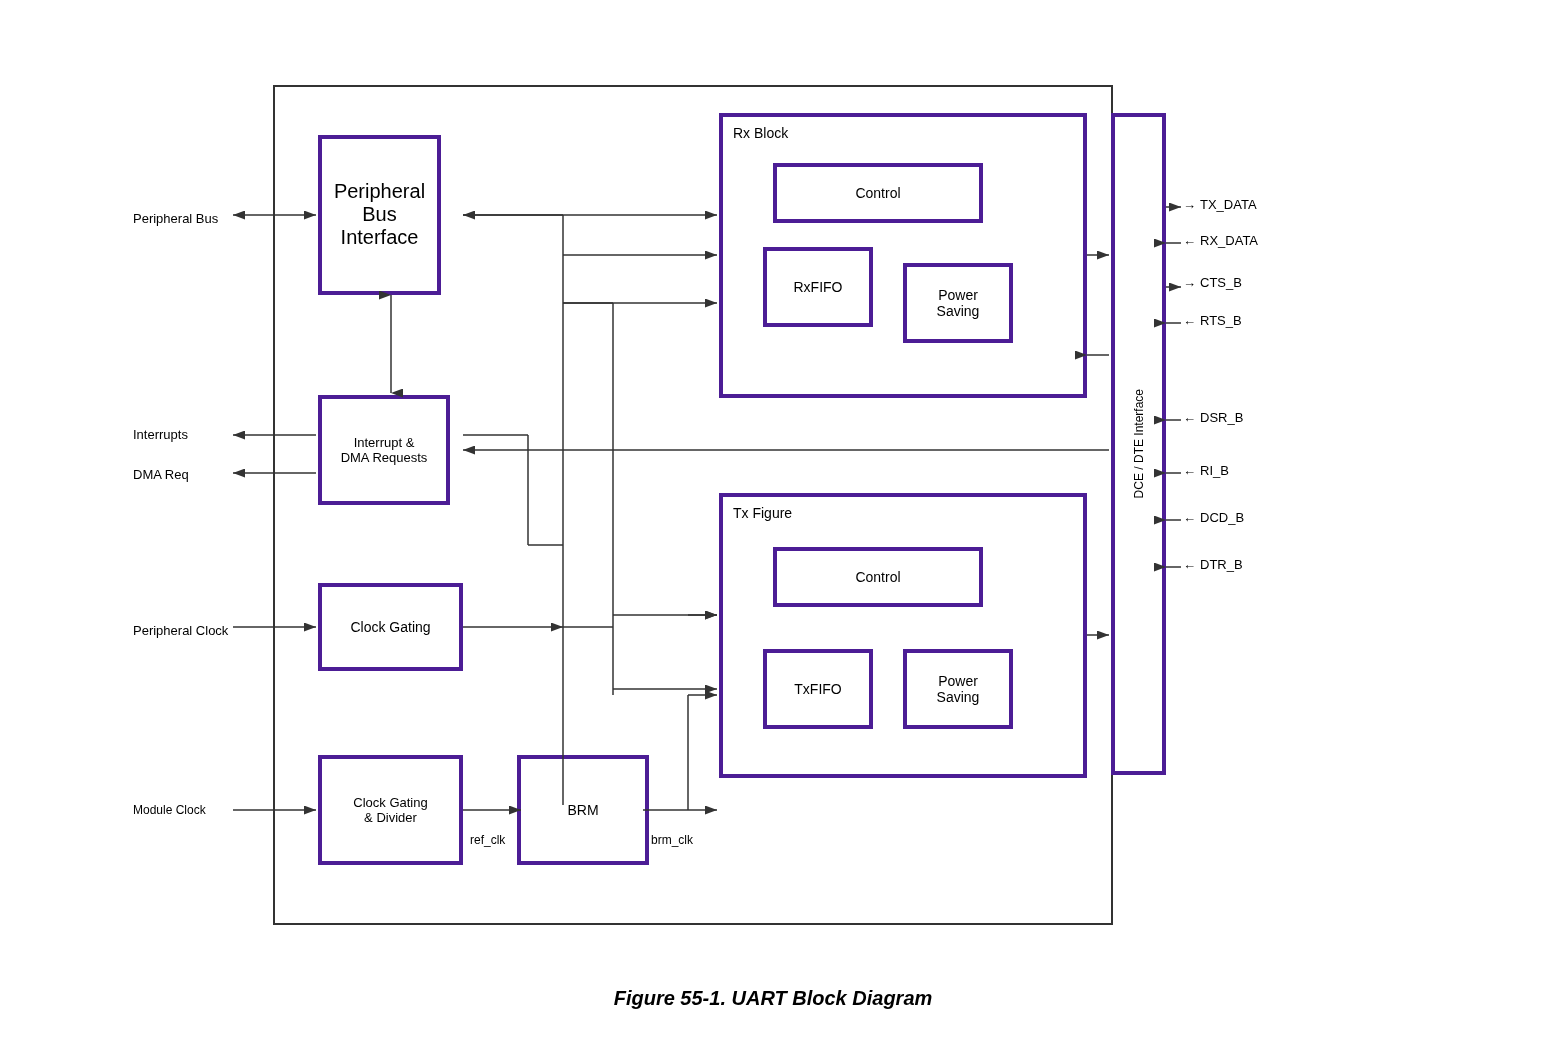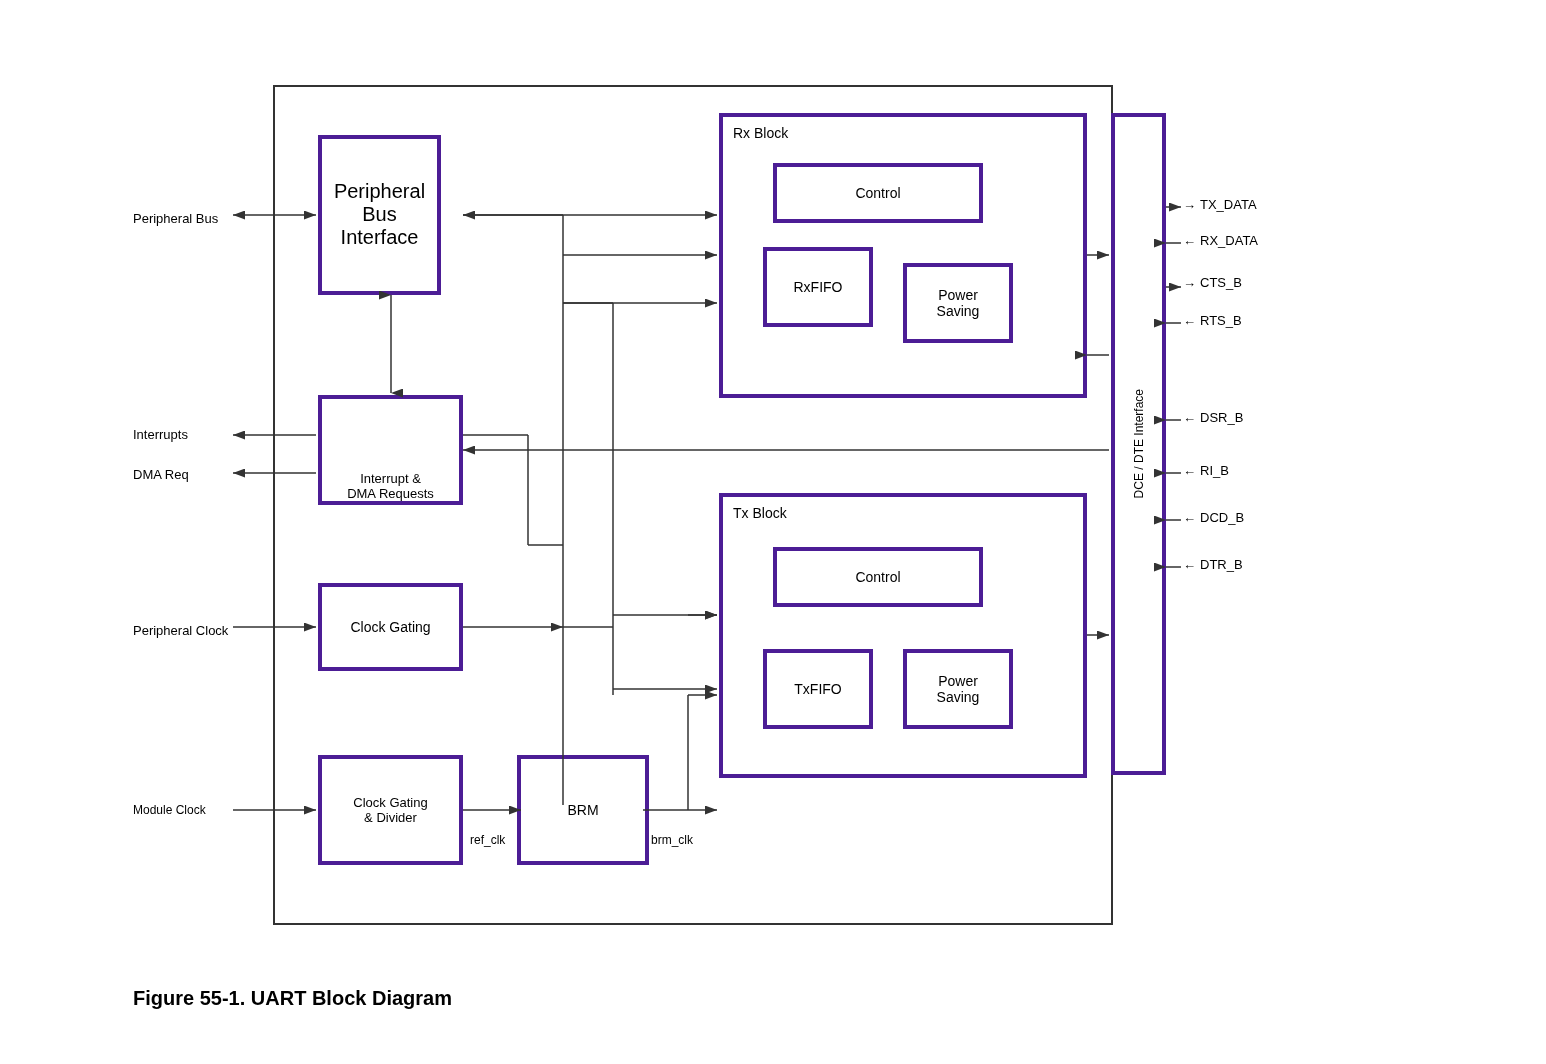--- a/index.html
+++ b/index.html
@@ -18,24 +18,25 @@
       border: 4px solid #4c1d95;
       background: #fff;
       display: flex;
       align-items: center;
       justify-content: center;
       text-align: center;
       font-size: 14px;
       font-family: Arial, sans-serif;
     }
     .caption {
-      text-align: left;
+      text-align: center;
       font-size: 20px;
       font-weight: bold;
       margin-top: 32px;
+      font-style: italic;
     }
     
     .svg-overlay {
       position: absolute;
       top: 0; left: 0;
       width: 100%;
       height: 100%;
       pointer-events: none;
     }
     .full-diagram {
@@ -119,21 +120,21 @@
 
     <div style="position:absolute; left:1050px; top:502px; font-size:13px; display:flex; align-items:center; gap:4px;">
       <span>←</span>
       <span>DTR_B</span>
     </div>
 
     <div class="block" style="left:185px; top:80px; width:123px; height:160px; font-size:20px;">
       <span>Peripheral<br>Bus<br>Interface</span>
     </div>
 
-    <div class="block" style="left:185px; top:340px; width:145px; height:110px; font-size:13px;align-items:flex-end;">
+    <div class="block" style="left:185px; top:340px; width:132px; height:110px; font-size:13px;">
       <span>Interrupt &amp;<br>DMA Requests</span>
     </div>
 
     <div class="block" style="left:185px; top:528px; width:145px; height:88px; font-size:14px;">
       <span>Clock Gating</span>
     </div>
 
     <div class="block" style="left:185px; top:700px; width:145px; height:110px; font-size:13px;">
       <span>Clock Gating<br>&amp; Divider</span>
     </div>
@@ -152,21 +153,21 @@
 
     <div class="block" style="left:630px; top:192px; width:110px; height:80px; font-size:14px;">
       <span>RxFIFO</span>
     </div>
 
     <div class="block" style="left:770px; top:208px; width:110px; height:80px; font-size:14px;">
       <span>Power<br>Saving</span>
     </div>
 
     <div class="block" style="left:586px; top:438px; width:368px; height:285px; font-size:14px; justify-content:flex-start; align-items:flex-start; padding:8px 0 0 10px;">
-      <span>Tx Block</span>
+      <span>Tx Figure</span>
     </div>
 
     <div class="block" style="left:640px; top:492px; width:210px; height:60px; font-size:14px;">
       <span>Control</span>
     </div>
 
     <div class="block" style="left:630px; top:594px; width:110px; height:80px; font-size:14px;">
       <span>TxFIFO</span>
     </div>
 

